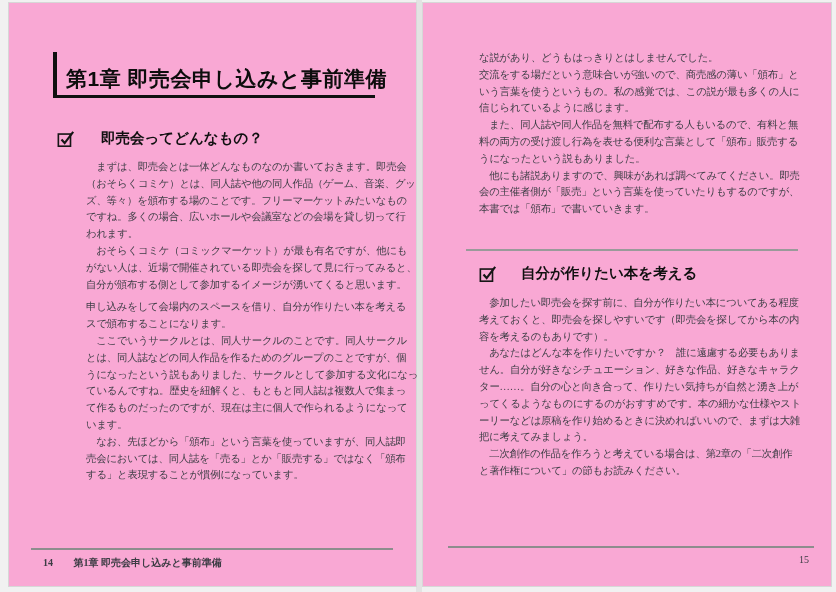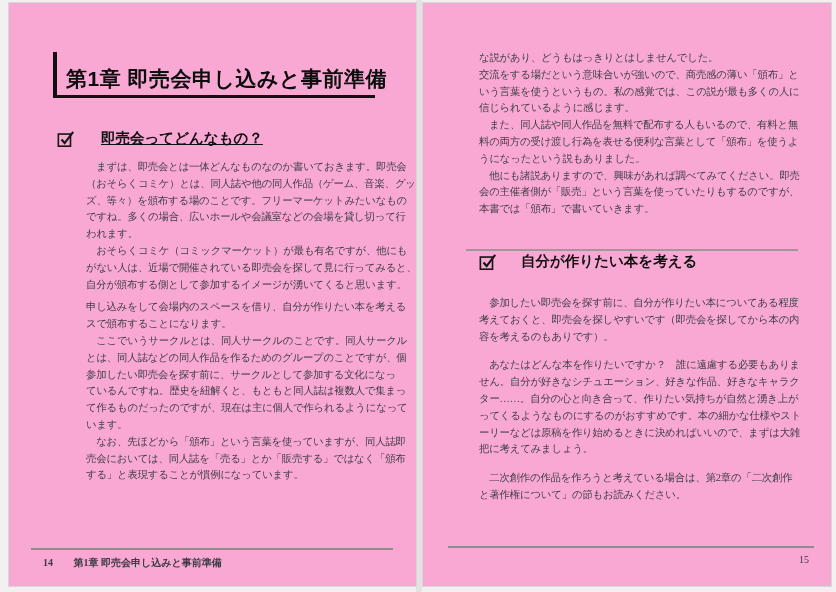--- a/index.html
+++ b/index.html
@@ -13,32 +13,32 @@
   
   .chapter-block{position:absolute;left:44px;top:49px;width:322px;display:flex;align-items:stretch;border-bottom:3px solid #101010;}
   .chapter-bar{width:4px;background:#101010;margin-right:9px;flex:0 0 4px;}
   .chapter-title{margin:0;font-family:"Liberation Sans","DejaVu Sans",sans-serif;font-weight:900;font-size:21px;line-height:1;letter-spacing:0.5px;color:#0d0d0d;padding:16px 0 6px 0;white-space:nowrap;}
 
   
   .sec-row{position:absolute;display:flex;align-items:center;}
   .sec-row .cb{flex:0 0 18px;width:18px;height:18px;}
   .sec-title{margin:0;font-family:"Liberation Sans","DejaVu Sans",sans-serif;font-weight:800;font-size:14.5px;line-height:1.1;color:#101010;white-space:nowrap;}
   .page-left .sec-row{left:48px;top:127px;}
-  .page-left .sec-title{margin-left:26px;text-decoration:underline;}
-  .page-right .sec-row{left:56px;top:250px;}
+  .page-left .sec-title{margin-left:26px;}
+  .page-right .sec-row{left:56px;top:262px;}
   .page-right .sec-title{margin-left:24px;}
 
   
   .body{position:absolute;font-size:10.4px;line-height:16.8px;color:#3e3e46;letter-spacing:-0.2px;}
   .body-left{left:77px;top:156px;width:320px;}
   .body-right-1{left:56px;top:47px;width:320px;}
   .body-right-2{left:56px;top:292px;width:320px;}
   .para{margin:0;}
   .page-left .para.space-before{margin-top:6px;}
-  .page-right .para.space-before{margin-top:12px;}
+  .page-right .para.space-before{}
   .tline{white-space:nowrap;}
 
   
   .section-divider{position:absolute;left:43px;top:246px;width:332px;height:2px;background:#9a9a9a;}
   .footer-rule{position:absolute;height:2px;background:#8d8d8d;}
   .page-left .footer-rule{left:22px;width:362px;top:545px;}
   .page-right .footer-rule{left:25px;width:366px;top:543px;}
   .footer-row{position:absolute;font-size:10px;color:#3c3c44;letter-spacing:0;}
   .page-left .footer-row{left:34px;top:553px;font-weight:bold;}
   .page-left .footer-label{margin-left:18px;}
@@ -79,21 +79,21 @@
           <div class="tline">がない人は、近場で開催されている即売会を探して見に行ってみると、</div>
           <div class="tline">自分が頒布する側として参加するイメージが湧いてくると思います。</div>
         </div>
         <div class="para space-before">
           <div class="tline">申し込みをして会場内のスペースを借り、自分が作りたい本を考える</div>
           <div class="tline">スで頒布することになります。</div>
         </div>
         <div class="para">
           <div class="tline">　ここでいうサークルとは、同人サークルのことです。同人サークル</div>
           <div class="tline">とは、同人誌などの同人作品を作るためのグループのことですが、個</div>
-          <div class="tline">参加したい即売会を探す前に、サークルとして参加する文化になっ</div>
+          <div class="tline">うになったという説もありました、サークルとして参加する文化になっ</div>
           <div class="tline">ているんですね。歴史を紐解くと、もともと同人誌は複数人で集まっ</div>
           <div class="tline">て作るものだったのですが、現在は主に個人で作られるようになって</div>
           <div class="tline">います。</div>
         </div>
         <div class="para">
           <div class="tline">　なお、先ほどから「頒布」という言葉を使っていますが、同人誌即</div>
           <div class="tline">売会においては、同人誌を「売る」とか「販売する」ではなく「頒布</div>
           <div class="tline">する」と表現することが慣例になっています。</div>
         </div>
       </div>
@@ -110,21 +110,21 @@
         <div class="para">
           <div class="tline">な説があり、どうもはっきりとはしませんでした。</div>
         </div>
         <div class="para">
           <div class="tline">交流をする場だという意味合いが強いので、商売感の薄い「頒布」と</div>
           <div class="tline">いう言葉を使うというもの。私の感覚では、この説が最も多くの人に</div>
           <div class="tline">信じられているように感じます。</div>
         </div>
         <div class="para">
           <div class="tline">　また、同人誌や同人作品を無料で配布する人もいるので、有料と無</div>
-          <div class="tline">料の両方の受け渡し行為を表せる便利な言葉として「頒布」を使うよ</div>
+          <div class="tline">料の両方の受け渡し行為を表せる便利な言葉として「頒布」販売する</div>
           <div class="tline">うになったという説もありました。</div>
         </div>
         <div class="para">
           <div class="tline">　他にも諸説ありますので、興味があれば調べてみてください。即売</div>
           <div class="tline">会の主催者側が「販売」という言葉を使っていたりもするのですが、</div>
           <div class="tline">本書では「頒布」で書いていきます。</div>
         </div>
       </div>
 
     <div class="section-divider"></div>

